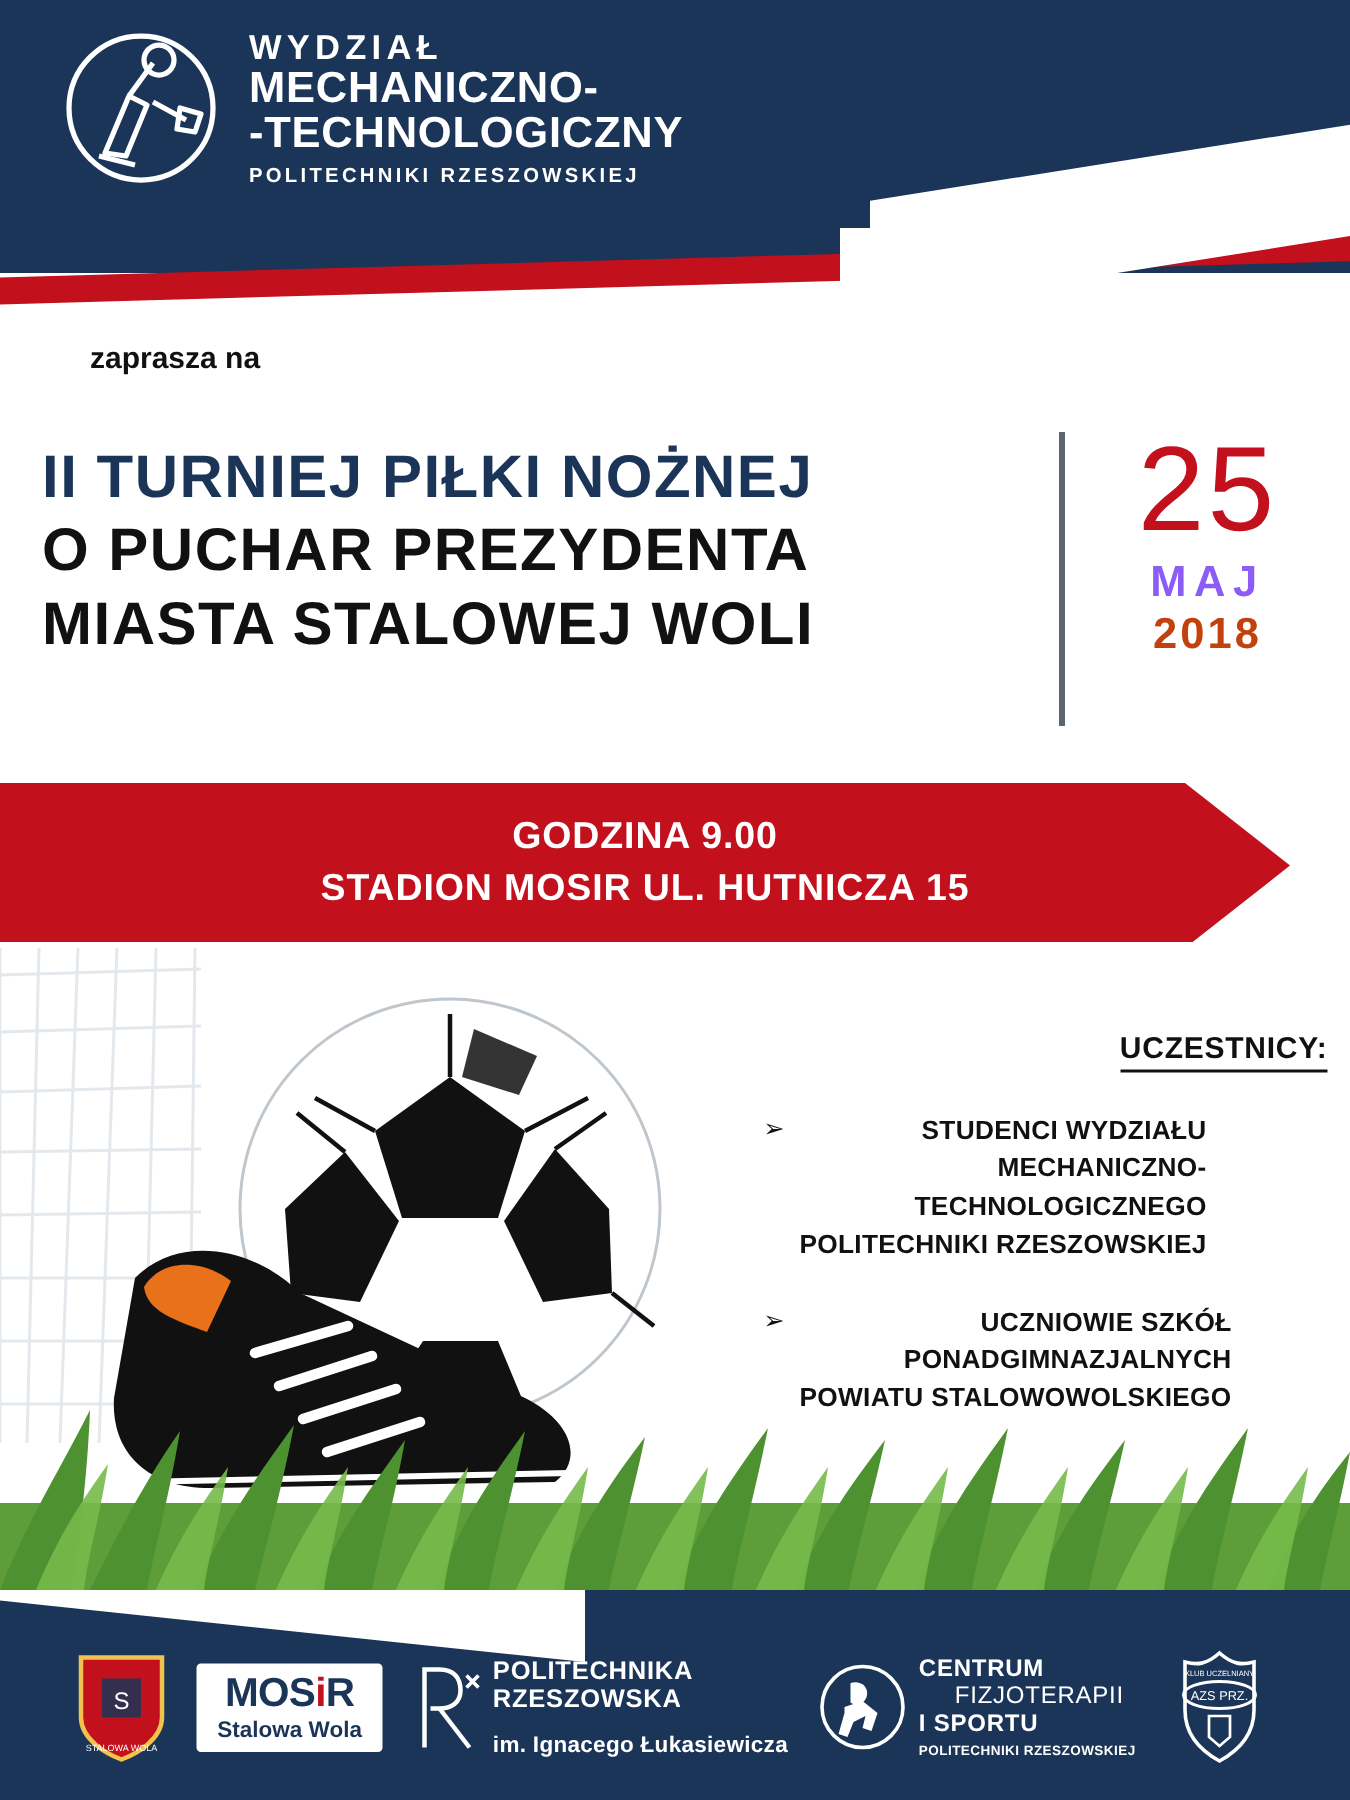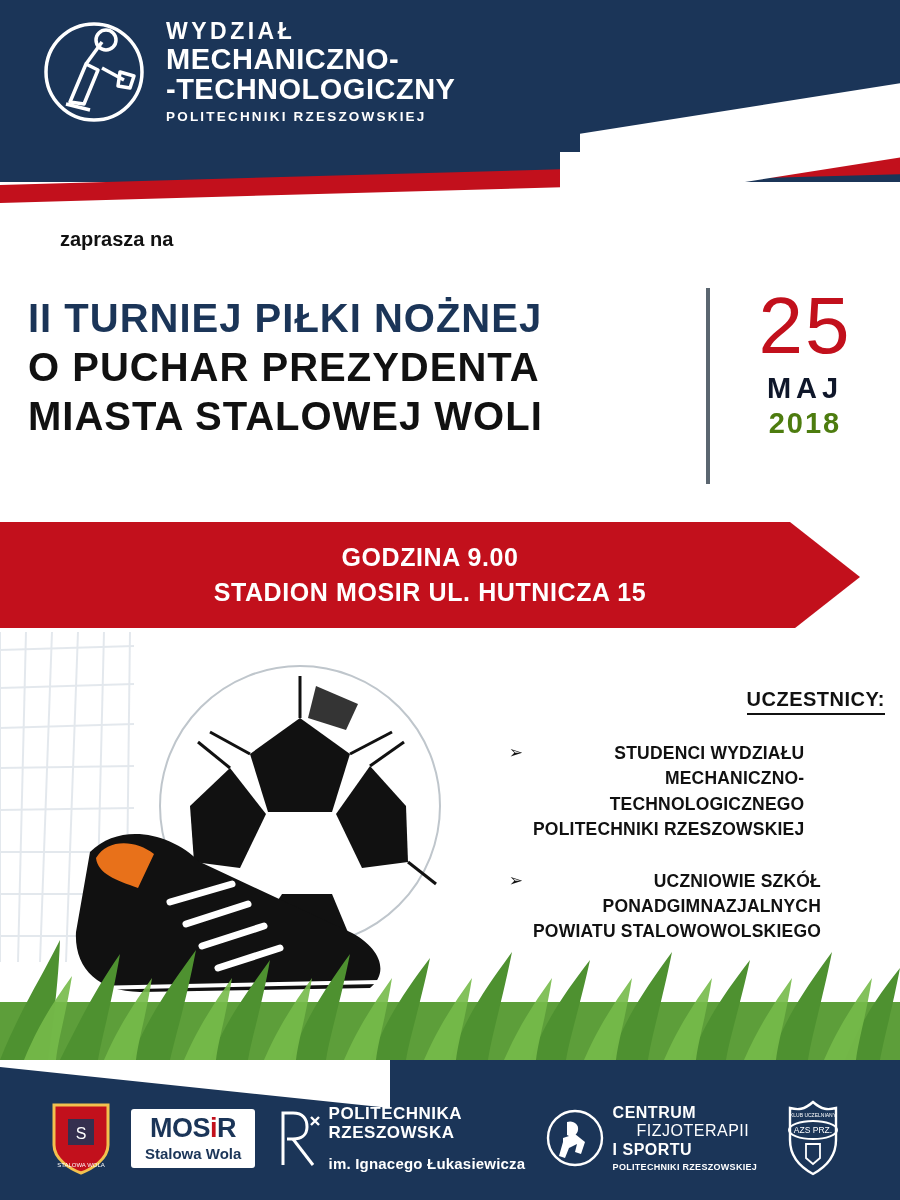--- a/index.html
+++ b/index.html
@@ -167,28 +167,28 @@
   .date-day {
     font-size: 80px;
     font-weight: 400;
     color: #c2101c;
     line-height: 0.95;
     letter-spacing: 2px;
   }
   .date-month {
     font-size: 29px;
     font-weight: 700;
-    color: #0f172a;
+    color: #8b5cf6;
     letter-spacing: 5px;
     margin-top: 8px;
   }
   .date-year {
     font-size: 29px;
     font-weight: 700;
-    color: #4d7c0f;
+    color: #c2410c;
     letter-spacing: 2px;
     margin-top: 2px;
   }
 
   
   .banner {
     position: absolute;
     left: 0;
     top: 522px;
     width: 860px;

